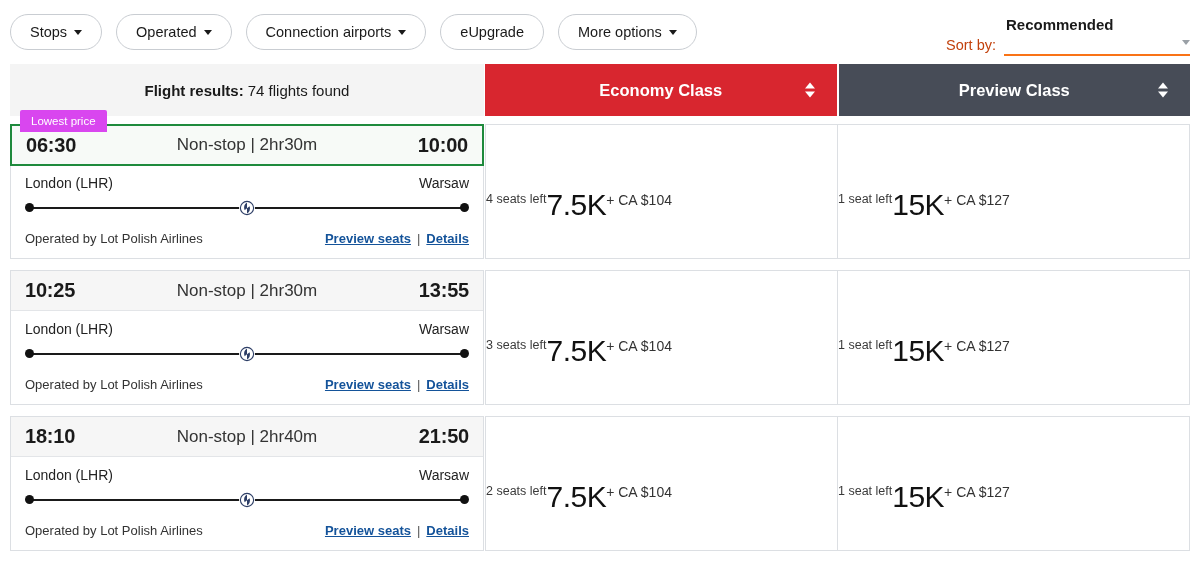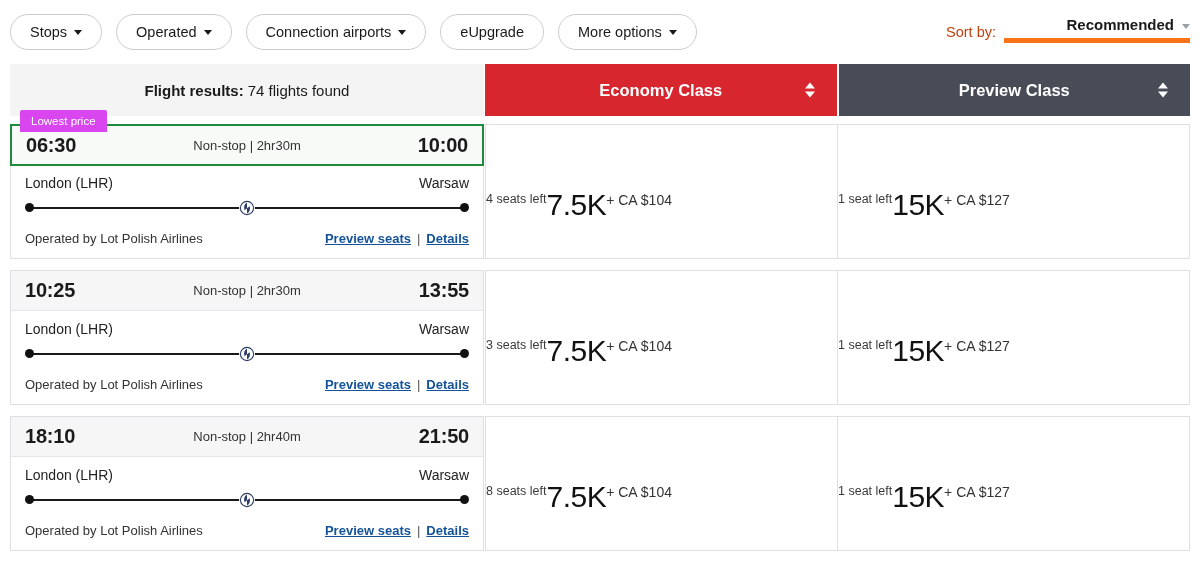--- a/index.html
+++ b/index.html
@@ -48,24 +48,23 @@
     right: 10px;
     top: 16px;
     display: flex;
     align-items: flex-end;
     gap: 8px;
   }
   .sortlabel { font-size: 14.5px; color: #c2410c; padding-bottom: 3px; }
   .sortselect {
     position: relative;
     min-width: 186px;
-    border-bottom: 5px solid #f97316;
-    padding: 0 16px 4px 2px;
+    border-bottom: 2px solid #f97316;
+    padding: 0 16px 20px 2px;
     cursor: pointer;
-    text-align: right;
   }
   .sortvalue { font-size: 15px; font-weight: 700; color: #1a1a1a; }
   .sortcaret {
     position: absolute; right: 0; bottom: 9px;
     width: 0; height: 0;
     border-left: 4.5px solid transparent;
     border-right: 4.5px solid transparent;
     border-top: 5px solid #9aa0a6;
   }
 
@@ -159,21 +158,21 @@
     border: 2px solid #1e8a3c;
     background: #f7faf7;
     margin: -1px;
     height: 42px;
   }
   .time {
     font-size: 20px;
     font-weight: 700;
     letter-spacing: -0.2px;
   }
-  .stopinfo { font-size: 13px; color: #333; }
+  .stopinfo { font-size: 17px; color: #333; }
 
   .routeblock { padding: 10px 14px 0; }
   .cities {
     display: flex;
     justify-content: space-between;
     font-size: 14px;
     color: #222;
   }
   .routeline {
     position: relative;
@@ -414,21 +413,21 @@
         <div class="cardfoot">
           <span>Operated by Lot Polish Airlines</span>
           <span class="footlinks">
             <a>Preview seats</a>
             <span>|</span>
             <a>Details</a>
           </span>
         </div>
       </div>
       <div class="pricecell economy">
-        <div class="seats">8 seats left</div>
+        <div class="seats">2 seats left</div>
         <div class="points">7.5K</div>
         <div class="cash">+ CA $104</div>
       </div>
       <div class="pricecell business">
         <div class="seats">1 seat left</div>
         <div class="points">15K</div>
         <div class="cash">+ CA $127</div>
       </div>
     </div>
   </div>

